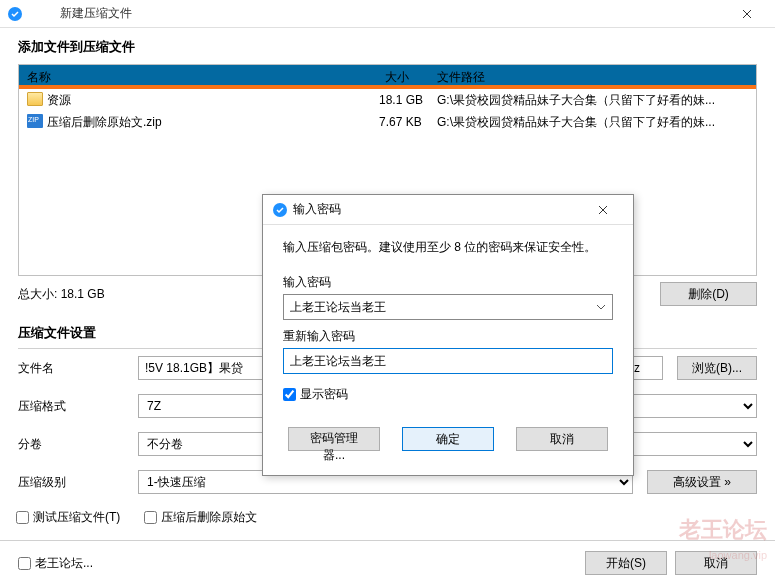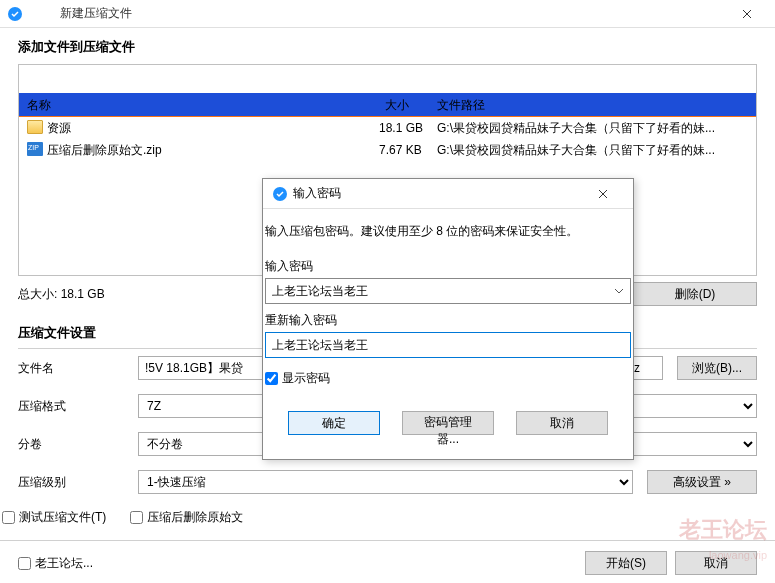--- a/index.html
+++ b/index.html
@@ -6,21 +6,21 @@
 body { font-family: "Microsoft YaHei", "Segoe UI", sans-serif; font-size: 12px; background: #fff; color: #000; width: 775px; height: 583px; overflow: hidden; position: relative; }
 .main-window { width: 775px; height: 583px; background: #fff; position: relative; }
 .title-bar { height: 28px; display: flex; align-items: center; padding: 0 8px; border-bottom: 1px solid #e0e0e0; }
 .title-icon { width: 14px; height: 14px; background: #1E90FF; border-radius: 50%; display: inline-flex; align-items: center; justify-content: center; margin-right: 6px; }
 .title-icon svg { width: 10px; height: 10px; }
 .title-text { font-size: 12px; color: #333; margin-left: 32px; }
 .close-btn { margin-left: auto; width: 40px; height: 20px; display: flex; align-items: center; justify-content: center; cursor: pointer; }
 .close-btn svg { width: 10px; height: 10px; }
 .section-heading { font-size: 13px; font-weight: bold; padding: 10px 18px 8px; }
 .file-table { margin: 0 18px; border: 1px solid #c0c0c0; height: 212px; background: #fff; overflow: hidden; }
-.file-table-header { display: flex; height: 24px; border-bottom: 1px solid #f97316; background: #1d4ed8; margin-top: 28px; }
+.file-table-header { display: flex; height: 24px; border-bottom: 4px solid #f97316; background: #0369a1; }
 .file-table-header > div { padding: 4px 8px; font-size: 12px; }
 .col-name { width: 352px; }
 .col-size { width: 52px; text-align: center;}
 .col-path { flex: 1; padding-left: 14px !important; }
 .file-row { display: flex; height: 22px; align-items: center; }
 .file-row > div { padding: 2px 8px; font-size: 12px; white-space: nowrap; overflow: hidden; }
 .file-icon { width: 16px; height: 14px; display: inline-block; margin-right: 4px; vertical-align: -2px; }
 .folder-icon { background: linear-gradient(#ffe9a2, #f6c752); border: 1px solid #d4a537; border-radius: 1px; }
 .zip-icon { background: #2b7cd3; border-radius: 1px; position: relative; }
 .zip-icon::after { content: 'ZIP'; color: #fff; font-size: 7px; position: absolute; left: 1px; top: 2px; font-family: Arial; }
@@ -30,31 +30,31 @@
 .btn-primary { background: #e5f1fb; border-color: #0078d7; }
 .settings-heading { font-size: 13px; font-weight: bold; padding: 0 18px 6px; border-bottom: 1px solid #d0d0d0; margin: 12px 18px 0; padding-left: 0; }
 .form-section { padding: 0 18px; }
 .form-row { display: flex; align-items: center; height: 38px; }
 .form-label { width: 120px; font-size: 12px; }
 .form-input { flex: 1; height: 24px; border: 1px solid #adadad; padding: 2px 6px; font-size: 12px; font-family: inherit; }
 .form-select { flex: 1; height: 24px; border: 1px solid #adadad; padding: 2px 4px; font-size: 12px; font-family: inherit; background: #fff; }
 .ext-box { width: 44px; height: 24px; border: 1px solid #adadad; display: flex; align-items: center; padding: 0 4px; margin-left: -1px; font-size: 12px; }
 .browse-btn { width: 80px; margin-left: 14px; }
 .adv-btn { width: 110px; margin-left: 14px; }
-.checkbox-row { display: flex; align-items: center; padding: 8px 2px; gap: 24px; }
+.checkbox-row { display: flex; align-items: center; padding: 8px 16px; gap: 24px; }
 .chk { display: flex; align-items: center; gap: 4px; }
 .chk input { width: 13px; height: 13px; }
 .br-divider { border-top: 1px solid #d0d0d0; margin: 6px 0 0; }
 .bottom-bar { display: flex; align-items: center; padding: 10px 18px; }
 .more-opts { display: flex; align-items: center; gap: 4px; }
 .bottom-bar .spacer { flex: 1; }
 .bottom-bar .btn { width: 82px; margin-left: 8px; }
-.overlay { position: absolute; left: 262px; top: 178px; width: 372px; background: #fff; border: 1px solid #888; box-shadow: 2px 2px 8px rgba(0,0,0,0.2); z-index: 10; }
+.overlay { position: absolute; left: 262px; top: 194px; width: 372px; background: #fff; border: 1px solid #888; box-shadow: 2px 2px 8px rgba(0,0,0,0.2); z-index: 10; }
 .overlay .ttl { height: 30px; display: flex; align-items: center; padding: 0 10px; border-bottom: 1px solid #e0e0e0; }
-.overlay .body { padding: 14px 2px; }
+.overlay .body { padding: 14px 20px; }
 .overlay .hint { font-size: 12px; margin-bottom: 18px; }
 .overlay .lbl { font-size: 12px; margin-bottom: 3px; margin-top: 8px; }
 .overlay .combo { width: 100%; height: 26px; border: 1px solid #888; display: flex; align-items: center; padding: 0 6px; font-size: 12px; justify-content: space-between; }
 .overlay .txtbox { width: 100%; height: 26px; border: 1px solid #0078d7; padding: 2px 6px; font-size: 12px; font-family: inherit; }
 .overlay .btnrow { display: flex; justify-content: center; gap: 22px; padding: 14px 0 10px; margin-top: 10px; }
 .overlay .btnrow .btn { width: 92px; }
 .watermark { position: absolute; right: 8px; bottom: 38px; font-size: 22px; color: rgba(200,60,60,0.25); font-weight: bold; z-index: 20; pointer-events: none; }
 .watermark2 { position: absolute; right: 8px; bottom: 22px; font-size: 11px; color: rgba(200,60,60,0.2); z-index: 20; pointer-events: none; }
 </style>
 </head>
@@ -91,21 +91,21 @@
     <div class="file-row">
       <div class="col-name"><span class="file-icon zip-icon"></span><span>压缩后删除原始文.zip</span></div>
       <div class="col-size">7.67 KB</div>
       <div class="col-path">G:\果贷校园贷精品妹子大合集（只留下了好看的妹...</div>
     </div>
   </div>
 
   <div class="total-row">
     <span>总大小: 18.1 GB</span>
     <span class="spacer"></span>
-    <button class="btn" style="width:124px">删除(D)</button>
+    <button class="btn" style="width:97px">删除(D)</button>
   </div>
 
   <div class="settings-heading">压缩文件设置</div>
 
   <div class="form-section">
     <div class="form-row">
       <div class="form-label">文件名</div>
       <input class="form-input" value="!5V 18.1GB】果贷" style="">
       <div class="ext-box">
           <span>.7z</span>
@@ -173,22 +173,22 @@
             <path d="M1 1 L5 5 L9 1" stroke="#555" fill="none"></path>
           </svg>
       </div>
       <div class="lbl">重新输入密码</div>
       <input class="txtbox" value="上老王论坛当老王" style="">
       <label class="chk" style="margin-top:12px">
           <input type="checkbox" checked="" style="">
           <span>显示密码</span>
         </label>
       <div class="btnrow">
+        <button class="btn">密码管理器...</button>
         <button class="btn btn-primary">确定</button>
-        <button class="btn">密码管理器...</button>
         <button class="btn">取消</button>
       </div>
     </div>
   </div>
 
   <div class="watermark">老王论坛</div>
   <div class="watermark2">laowang.vip</div>
 </div>
 
 </body></html>

